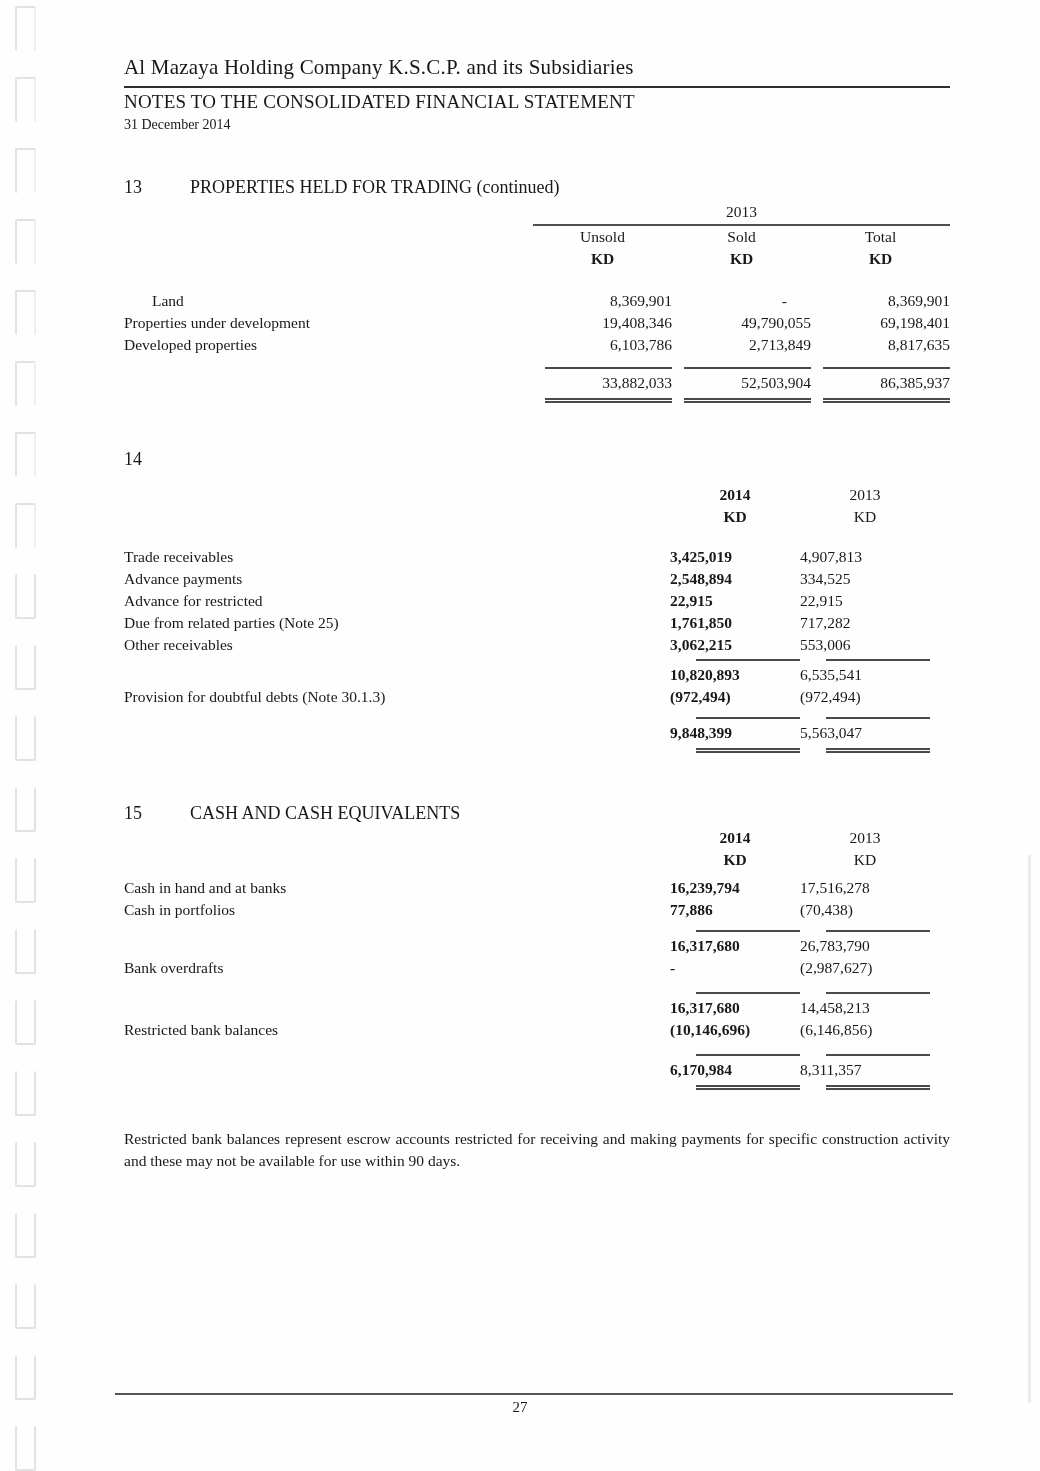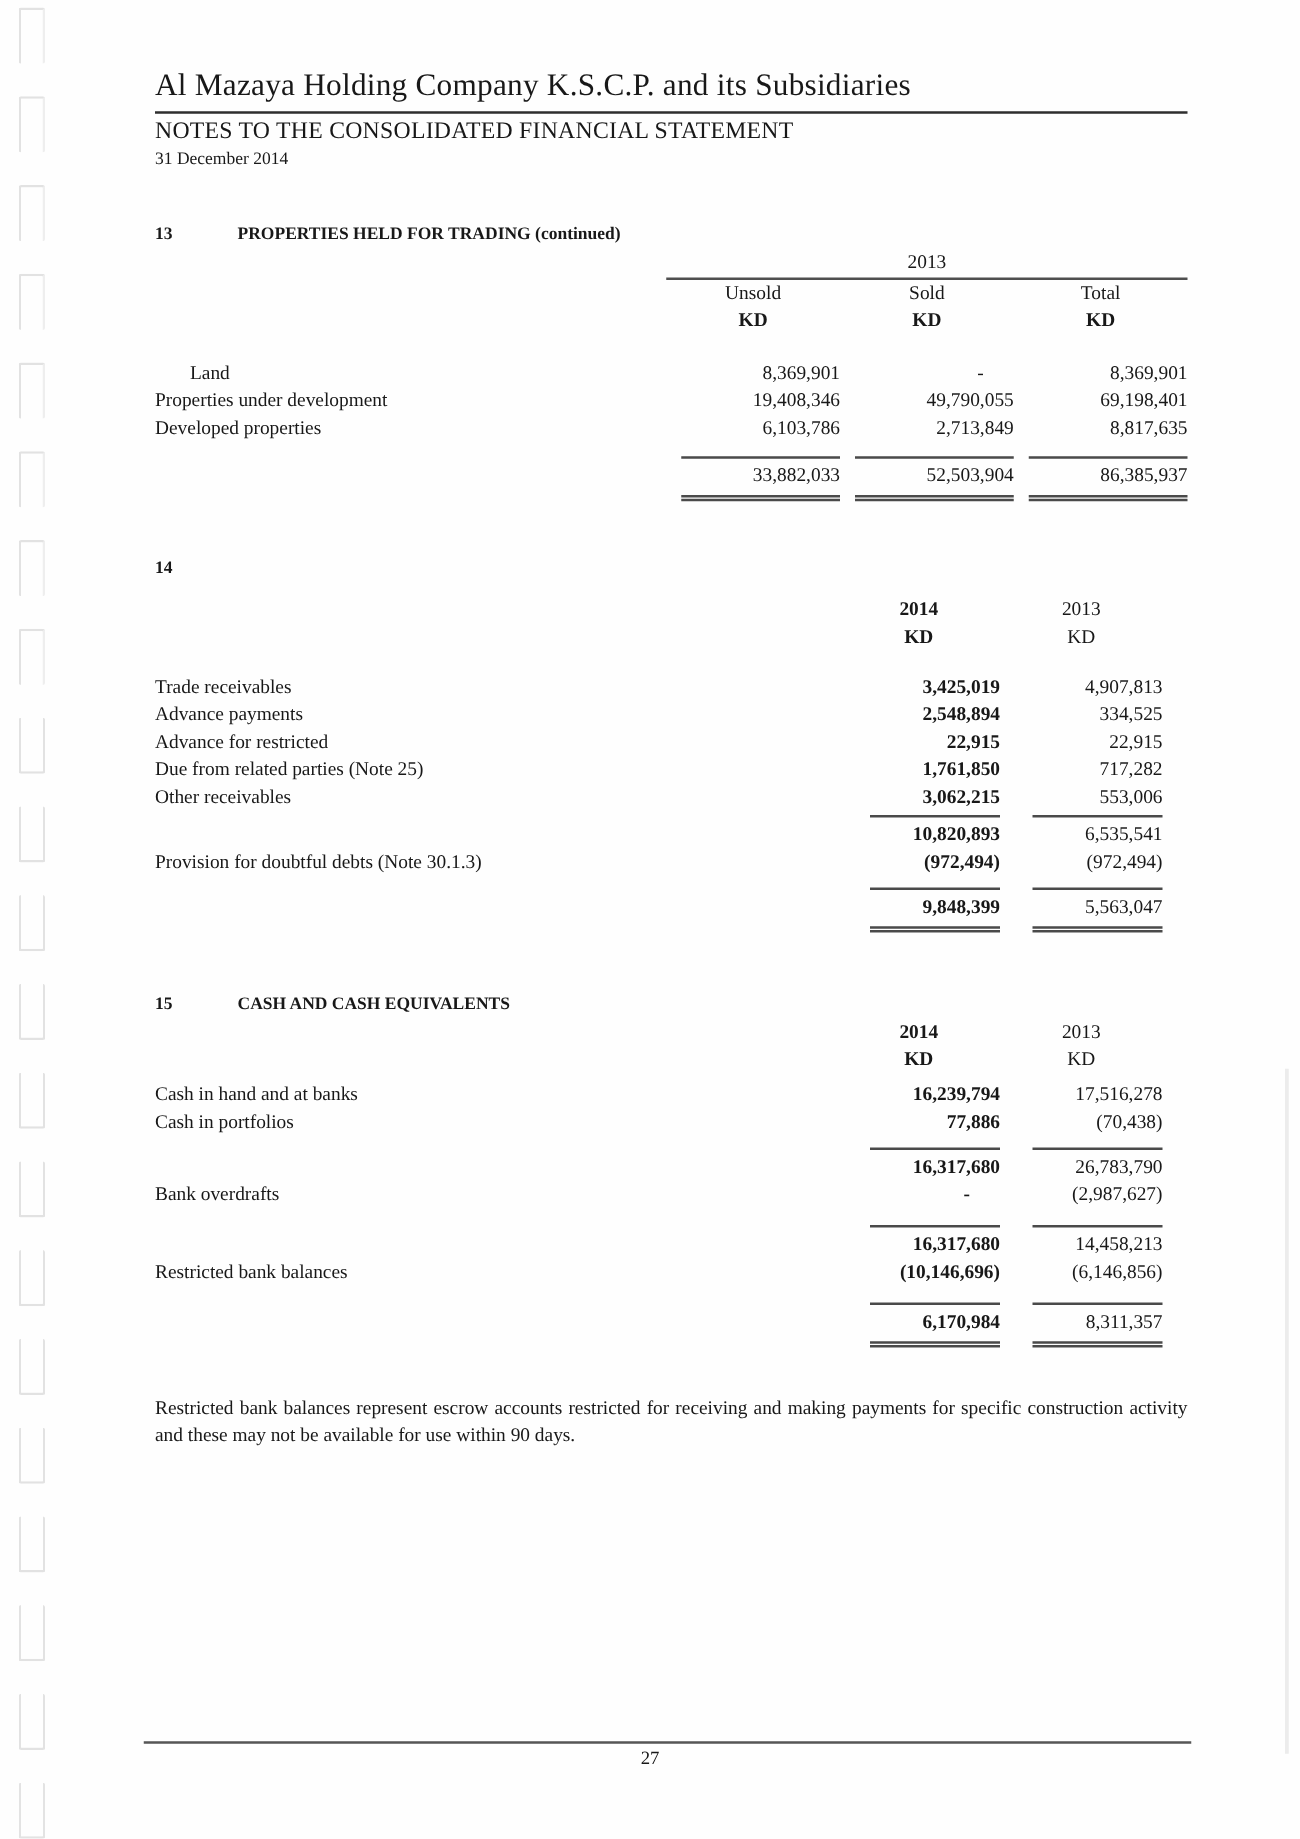--- a/index.html
+++ b/index.html
@@ -15,31 +15,31 @@
   #binder-marks { position:absolute; left:0; top:0; width:60px; height:1471px; }
   .bmark {
     position:absolute; left:15px; width:21px; height:45px;
     border:2px solid #dedede; border-radius:2px; opacity:.85;
   }
   .bmark.top-open  { border-top:none; }
   .bmark.bot-open  { border-bottom:none; border-right-color:#ececec; }
   #edge-shadow { position:absolute; left:1028px; top:855px; width:3px; height:548px; background:#ececec; }
   
   #content { position:absolute; left:124px; top:55px; width:826px; }
-  .company   { font-size:25px; letter-spacing:.2px; }
+  .company   { font-size:21px; letter-spacing:.2px; }
   .title-rule{ border:none; border-top:2px solid #2e2e2e; margin-top:6px; }
   .doc-title { font-size:19px; margin-top:3px; letter-spacing:.2px; }
   .doc-date  { font-size:14px; margin-top:4px; }
-  .sec-head  { display:flex; font-weight:bold; font-size:14px; }
+  .sec-head  { display:flex; font-weight:normal; font-size:18px; }
   .sec-num   { width:66px; }
   
   .r   { display:flex; align-items:baseline; line-height:22px; font-size:15.5px; }
   .lbl { flex:1; padding-right:8px; }
   .c3  { width:139px; text-align:right; }
-  .c2  { width:130px; text-align:right; }
+  .c2  { width:130px; text-align:left; }
   .grp3 { width:417px; }
   .nums2 { display:flex; width:260px; margin-right:20px; }
   .nums3 { display:flex; width:417px; }
   .ctr { text-align:center; }
   .it  { }
   .bd  { font-weight:bold; }
   .dash { padding-right:24px; }
   .ln  { border-top:2px solid #4a4a4a; height:0; margin:3px 0 3px 26px; }
   .ln2 { border-top:2px solid #4a4a4a; border-bottom:2px solid #4a4a4a; height:5px; margin:4px 0 0 26px; }
   .grp3 .ln, .c3 .ln  { margin-left:12px; }

